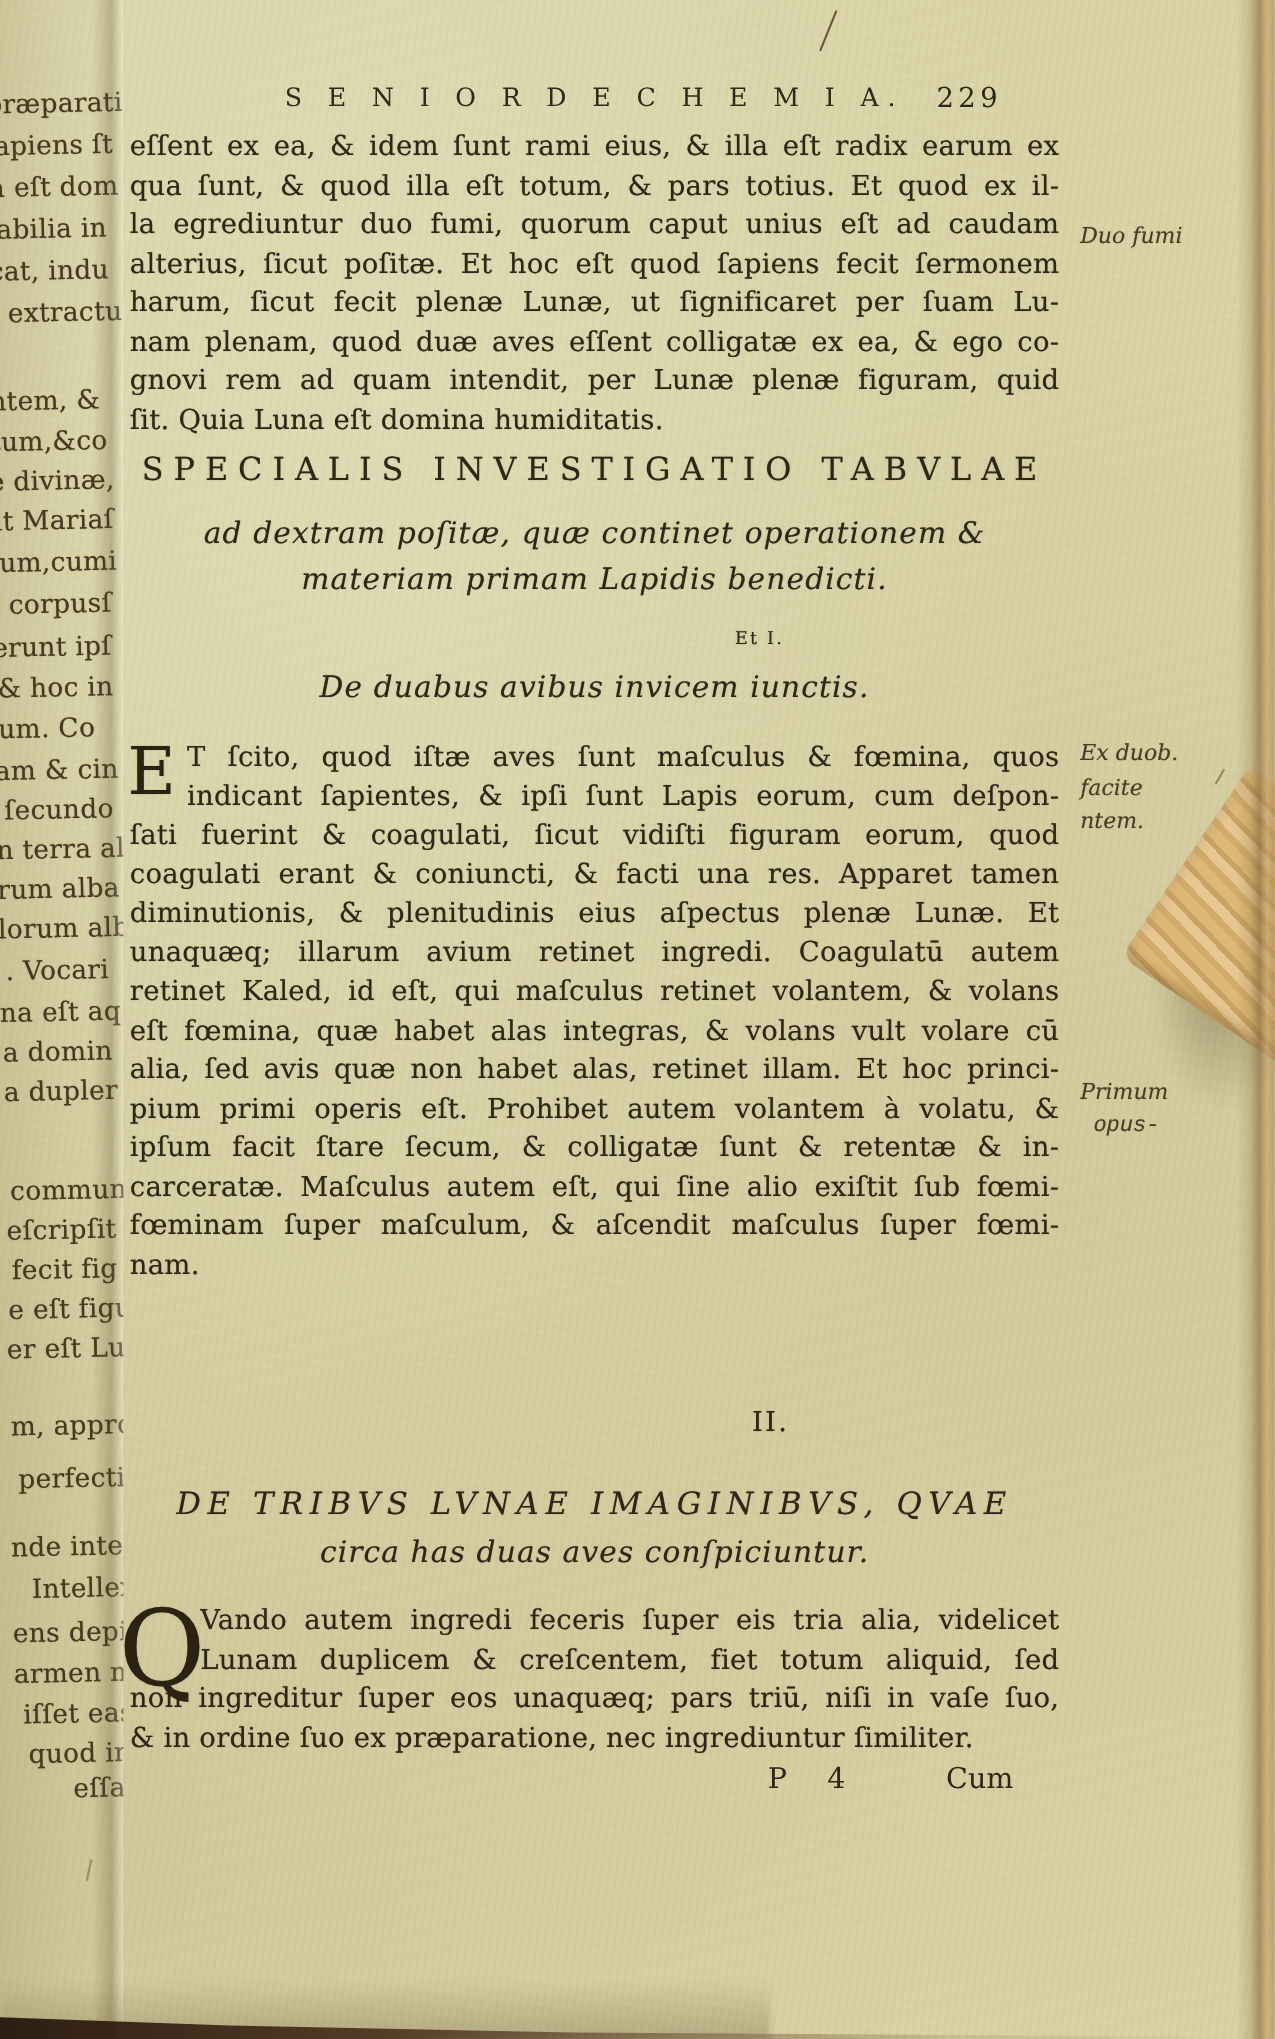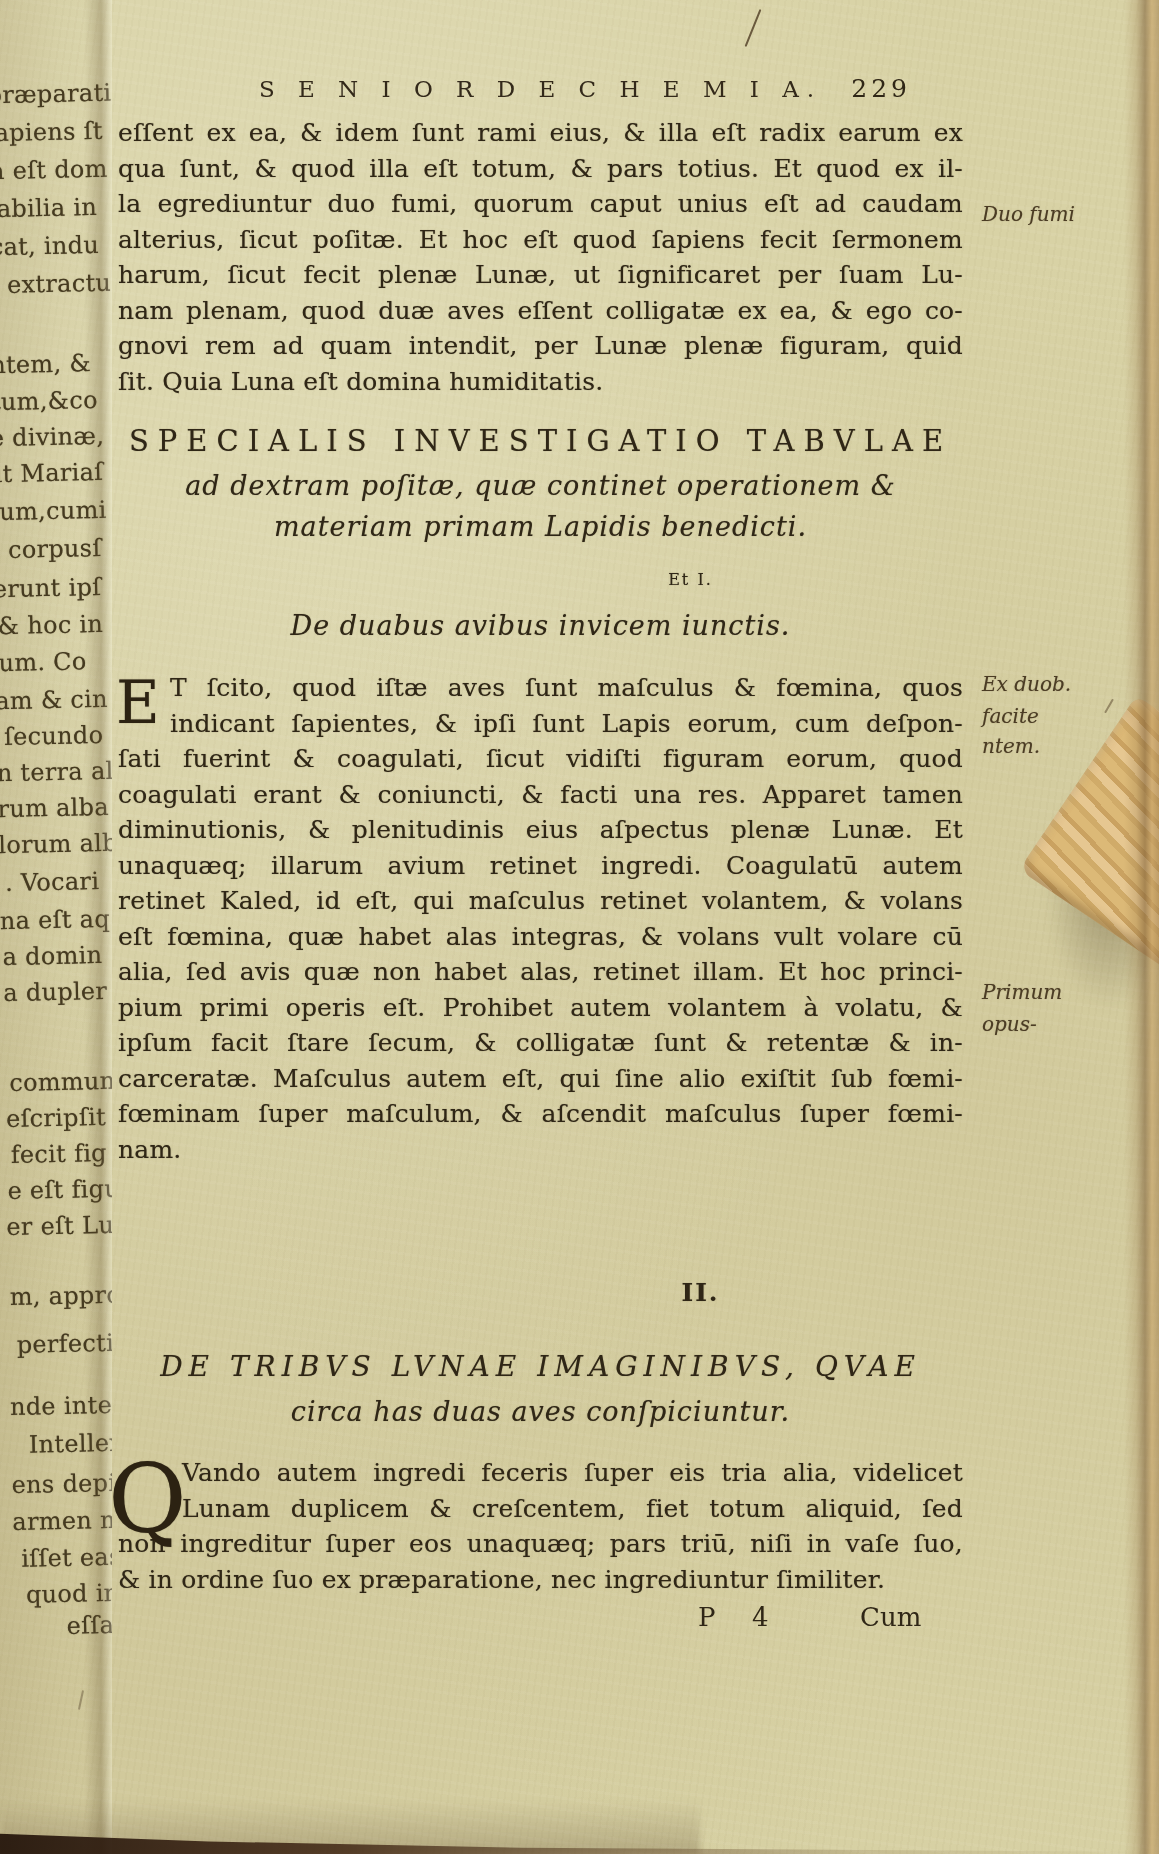--- a/index.html
+++ b/index.html
@@ -35,27 +35,27 @@
   .p1{top:115px;}
   .p2{top:670px;}
   .p3{top:1455px;}
   .p2 div.tline:nth-of-type(-n+2){padding-left:52px;}
   .p3 div.tline:nth-of-type(-n+2){padding-left:64px;}
   .dropcap{position:absolute;line-height:1;color:#2c2212;text-shadow:0 0 1px rgba(45,35,15,.5);}
   .dropcap-e{left:-2px;top:2px;font-size:60px;}
   .dropcap-q{left:-10px;top:-4px;font-size:96px;}
   .sec-title{position:absolute;left:0;width:100%;text-align:center;font-size:29px;
     letter-spacing:7px;white-space:nowrap;text-shadow:0 0 1px rgba(45,35,15,.45);}
-  .h1-title{top:424px;letter-spacing:9px;text-align:center;}
+  .h1-title{top:409px;letter-spacing:9px;text-align:center;}
   .ital{font-style:italic;letter-spacing:1px;font-size:27px;}
   .h1-sub1{top:470px;}
   .h1-sub2{top:511px;}
   .et-label{top:570px;font-size:16px;letter-spacing:2px;padding-left:150px;}
   .et-title{top:610px;}
-  .num2{top:1278px;font-size:25px;letter-spacing:2px;padding-left:160px;font-weight:bold;}
+  .num2{top:1278px;font-size:25px;letter-spacing:2px;padding-left:160px;}
   .h2-title{top:1350px;font-style:italic;letter-spacing:6px;font-size:28px;}
   .h2-sub{top:1396px;}
   .footer-row{position:absolute;top:1602px;left:0;width:100%;height:40px;font-size:26px;}
   .sig-letter{position:absolute;left:580px;}
   .sig-num{position:absolute;left:634px;}
   .catchword{position:absolute;left:742px;}
   
   .margin-notes{position:absolute;left:978px;top:0;width:175px;height:1442px;}
   .mnote{position:absolute;font-style:italic;font-size:20px;color:#4b3c24;white-space:nowrap;
     text-shadow:0 0 1px rgba(60,48,25,.4);}
@@ -190,21 +190,21 @@
     </div>
   </div>
 
   <div class="margin-notes">
 
   <div class="mnote" style="top: 202px; left: 4px;">Duo fumi</div>
       <div class="mnote" style="top: 672px; left: 4px;">Ex duob.</div>
       <div class="mnote" style="top: 704px; left: 4px;">facite</div>
       <div class="mnote" style="top: 734px; left: 4px;">ntem.</div>
       <div class="mnote" style="top: 980px; left: 4px;">Primum</div>
-      <div class="mnote" style="top: 1012px; left: 4px;">opus-</div>
+      <div class="mnote" style="top: 1012px; left: 16px; font-family: Liberation Mono, monospace;">opus-</div>
     </div>
 
   <div class="bookmark-shadow"></div>
   <div class="bookmark"></div>
   <div class="right-edge"></div>
   <div class="bottom-soft"></div>
   <div class="bottom-edge"></div>
   <div class="ink-mark mark1"></div>
   <div class="ink-mark mark2"></div>
   <div class="ink-mark mark3"></div>

